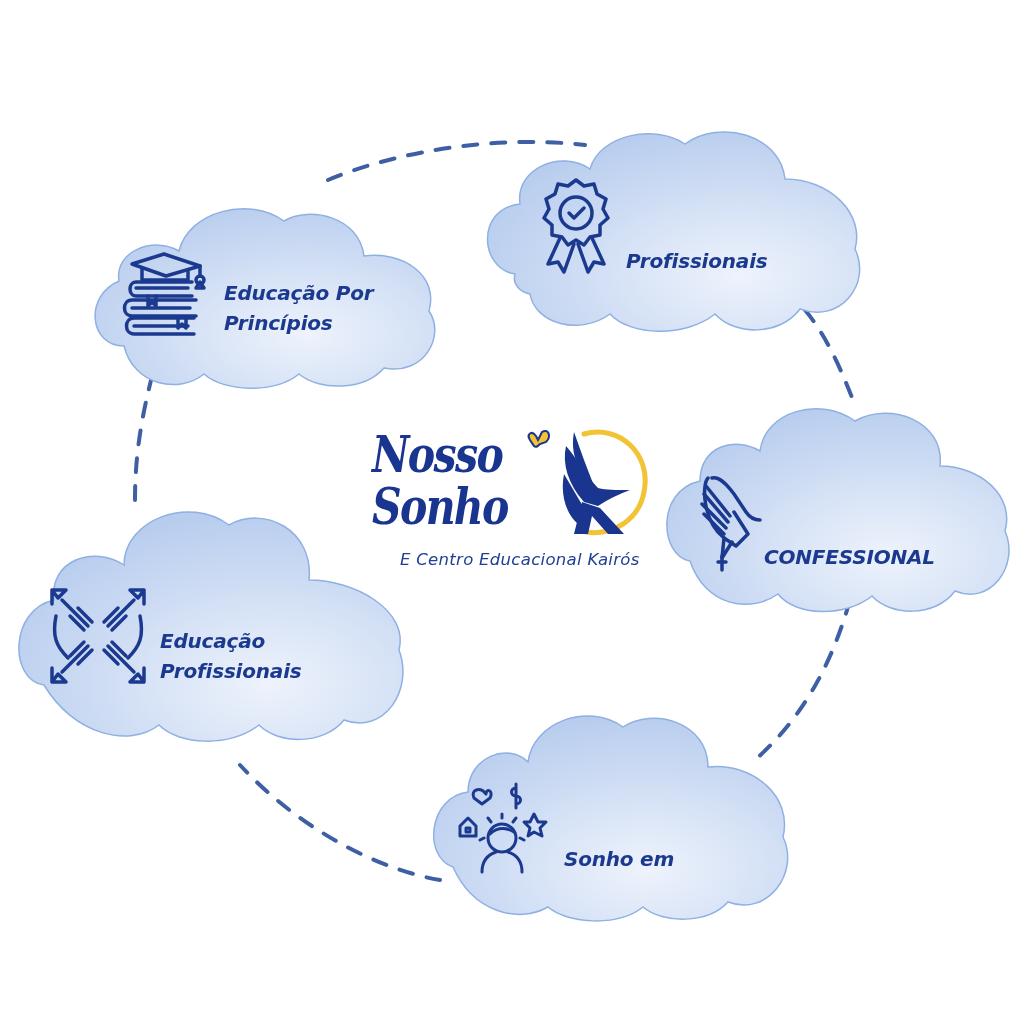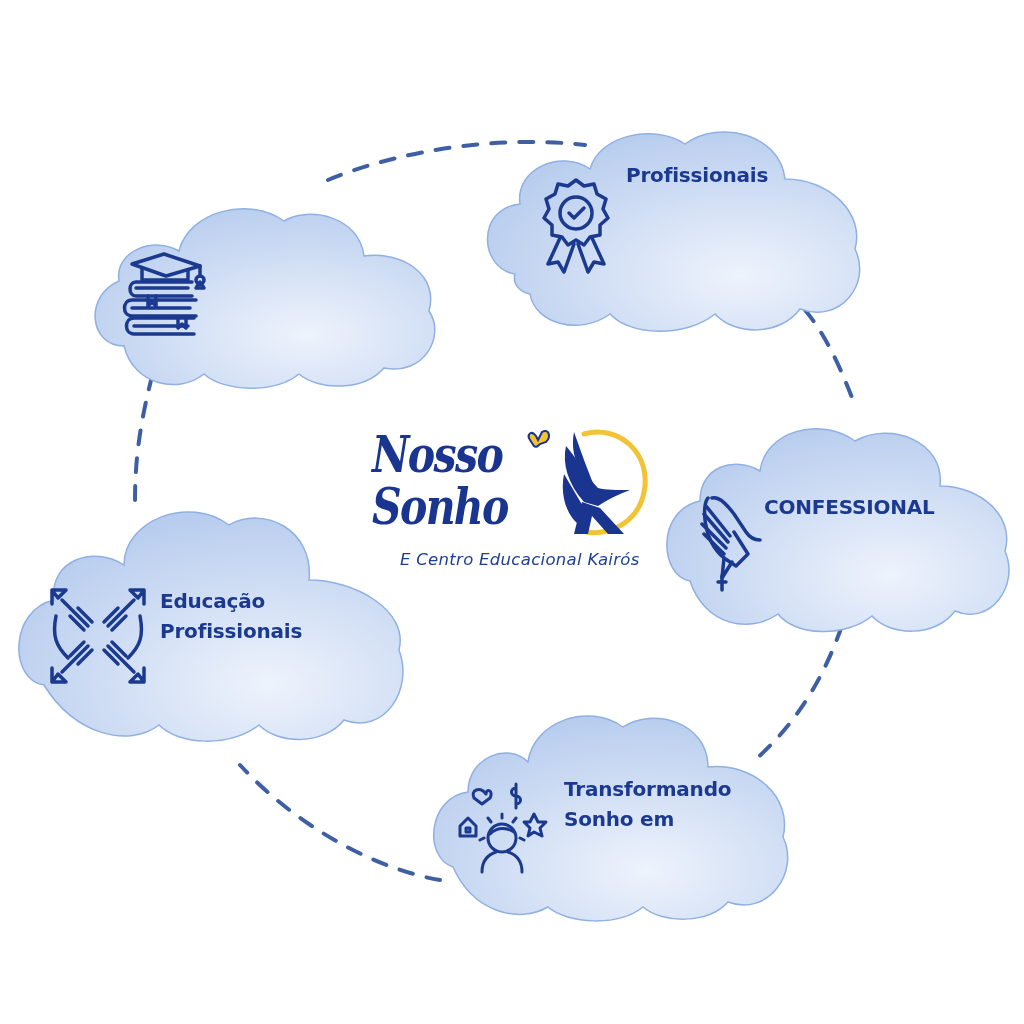--- a/index.html
+++ b/index.html
@@ -1,21 +1,21 @@
 <!DOCTYPE html>
 <html><head>
   <meta charset="utf-8">
   <style>
     html, body { margin: 0; padding: 0; background: #ffffff; }
     body { width: 1024px; height: 1024px; position: relative; overflow: hidden;
            font-family: "DejaVu Sans", sans-serif; }
     #stage { position: absolute; left: 0; top: 0; width: 1024px; height: 1024px; }
     .cloud { position: absolute; }
     .cloud svg.shape { position: absolute; left: 0; top: 0; width: 100%; height: 100%; overflow: visible; }
-    .cloud .content { position: absolute; display: flex; align-items: flex-start; }
+    .cloud .content { position: absolute; display: flex; align-items: flex-end; font-style: italic; }
     .label { color: #1b3a8f; font-weight: bold; font-size: 20px; line-height: 30px; letter-spacing: -0.2px; }
     .label span { display: block; white-space: nowrap; }
     .icon { flex: 0 0 auto; }
     .icon svg { display: block; }
     #logo { position: absolute; left: 366px; top: 424px; width: 290px; height: 150px; font-style: italic; }
     .logo-word { position: absolute; font-family: "DejaVu Serif", serif; font-weight: bold;
                  color: #1a3590; font-size: 50px; line-height: 50px; letter-spacing: -2px;
                  transform: scaleX(0.82); transform-origin: left top; }
     .logo-sub { position: absolute; left: 10px; top: 126px; color: #1f3f97; font-size: 16.5px;
                 letter-spacing: 0.3px; white-space: nowrap; margin-left: 24px; }
@@ -49,20 +49,22 @@
             <path d="M74 36 H82 L78 30 Z"></path>
           <path d="M14 30 H70 M14 30 C6 30 6 44 14 44 H70"></path>
           <path d="M14 36 H66"></path>
           <path d="M26 44 V54 L30 50 L34 54 V44"></path>
           <path d="M10 48 H74 M10 48 C0 48 0 64 10 64 H74 M10 56 H68"></path>
           <path d="M12 66 H72 M12 66 C2 66 2 82 12 82 H72 M12 74 H66"></path>
           <path d="M56 66 V76 L60 72 L64 76 V66"></path>
         </svg>
       </span>
       <div class="label" style="margin-left:12px;margin-top:-8px;">
+        <span>Educação Por</span>
+        <span>Princípios</span>
       </div>
     </div>
   </div>
 
   <div class="cloud" style="left:480px;top:124px;width:386px;height:210px;">
     <svg class="shape" viewBox="0 0 386 210">
       <defs>
         <radialGradient id="cg2" cx="0.68" cy="0.72" r="0.75">
           <stop offset="0" stop-color="#eef3fc"></stop>
             <stop offset="1" stop-color="#b8cdee"></stop>
@@ -79,21 +81,21 @@
           <path d="M22 60 L10 86 L20 84 L26 94 L36 66"></path>
           <path d="M54 60 L66 86 L56 84 L50 94 L40 66"></path>
         </svg>
       </span>
       <div class="label" style="margin-left:12px;margin-top:-18px;">
         <span>Profissionais</span>
       </div>
     </div>
   </div>
 
-  <div class="cloud" style="left:660px;top:416px;width:356px;height:220px;">
+  <div class="cloud" style="left:660px;top:396px;width:356px;height:220px;">
     <svg class="shape" viewBox="0 0 356 220">
       <defs>
         <radialGradient id="cg3" cx="0.65" cy="0.72" r="0.75">
           <stop offset="0" stop-color="#eef3fc"></stop>
             <stop offset="1" stop-color="#b8cdee"></stop>
         </radialGradient>
       </defs>
       <path d="M30 165 C0 160 -5 95 40 85 C40 50 75 40 100 55 C105 15 160 0 195 25 C230 5 285 25 280 70 C320 70 355 100 345 135 C360 170 330 210 295 195 C275 222 230 220 212 200 C185 222 135 220 118 198 C90 218 45 210 30 165 Z" fill="url(#cg3)" stroke="#8fb0e3" stroke-width="1.5"></path>
     </svg>
     <div class="content" style="left:40px;top:76px;">
@@ -161,21 +163,20 @@
           <path d="M72 40 L76 32 L80 40 L88 40 L82 46 L84 54 L76 50 L70 54 L72 46 L66 40 Z"></path>
           <path d="M2 44 L10 36 L18 44 V54 H2 Z"></path>
             <rect x="8" y="46" width="4" height="4"></rect>
           <circle cx="44" cy="56" r="14"></circle>
           <path d="M32 52 C40 44 50 46 56 50"></path>
           <path d="M24 90 C24 76 32 72 38 70 M64 90 C64 76 56 72 50 70"></path>
           <path d="M44 32 V36 M30 36 L33 40 M58 36 L55 40 M22 58 L26 56 M66 58 L62 56"></path>
         </svg>
       </span>
       <div class="label" style="margin-left:10px;margin-top:-8px;">
-        <span>Transformando</span>
         <span>Sonho em</span>
       </div>
     </div>
   </div>
 
   <div id="logo">
     <div class="logo-word" style="left:6px;top:6px;">Nosso</div>
     <div class="logo-word" style="left:6px;top:58px;">Sonho</div>
     <svg style="position:absolute;left:158px;top:4px" width="30" height="26" viewBox="0 0 30 26">
       <path d="M6 12 C2 6 8 2 12 8 L14 12 L18 4 C24 0 28 8 22 14 L16 16 C14 18 12 20 10 18 Z" fill="#f2c335" stroke="#1a3590" stroke-width="2"></path>

